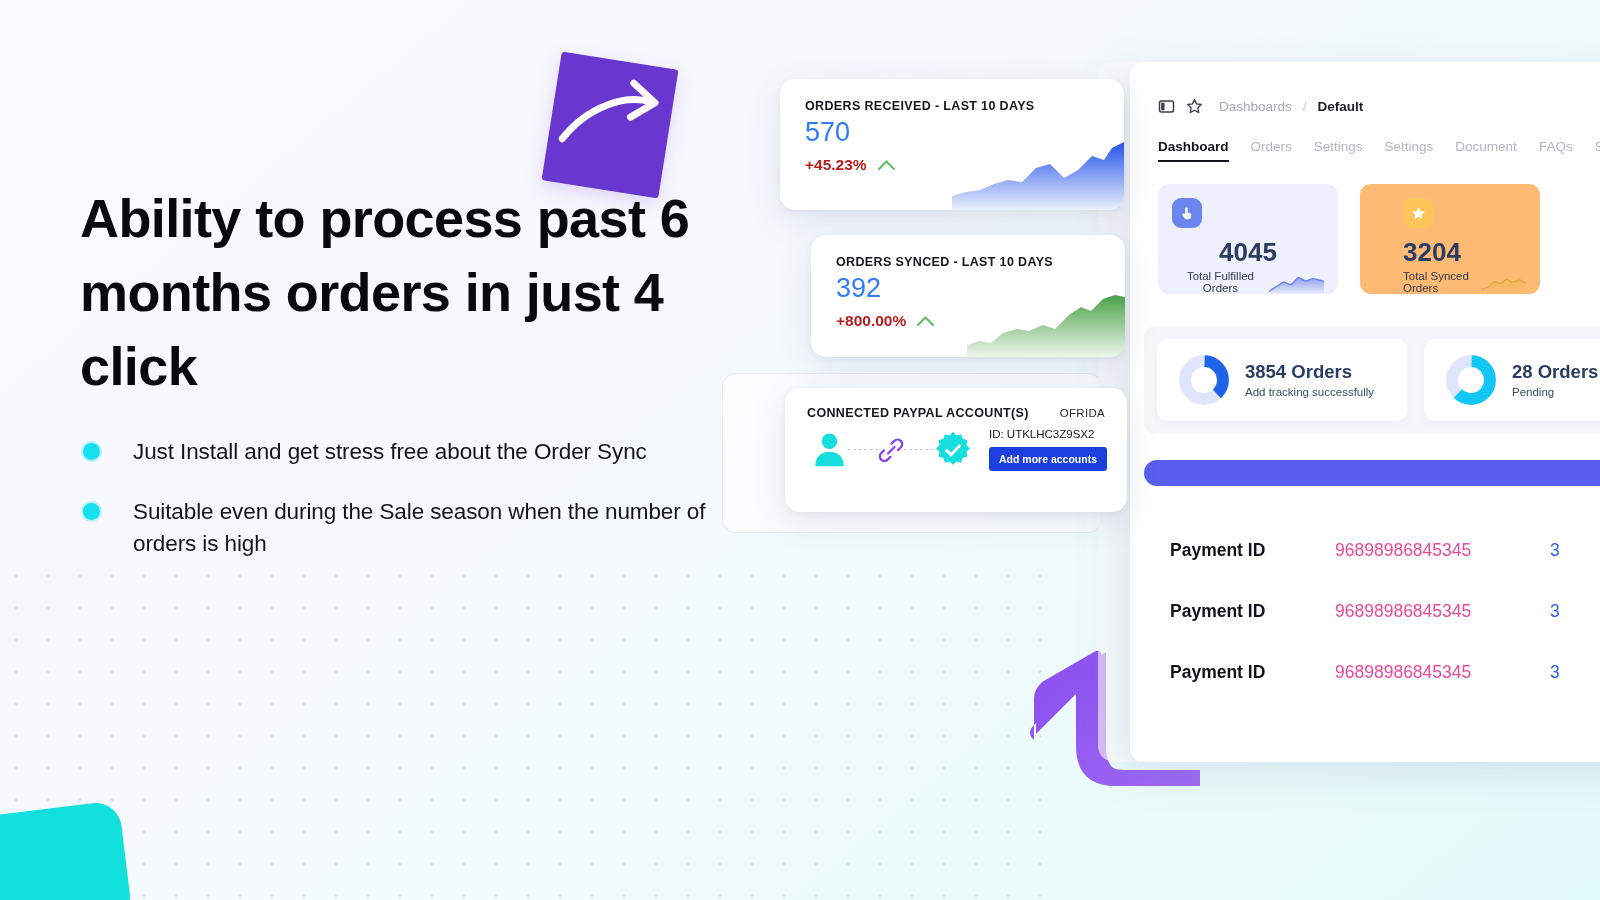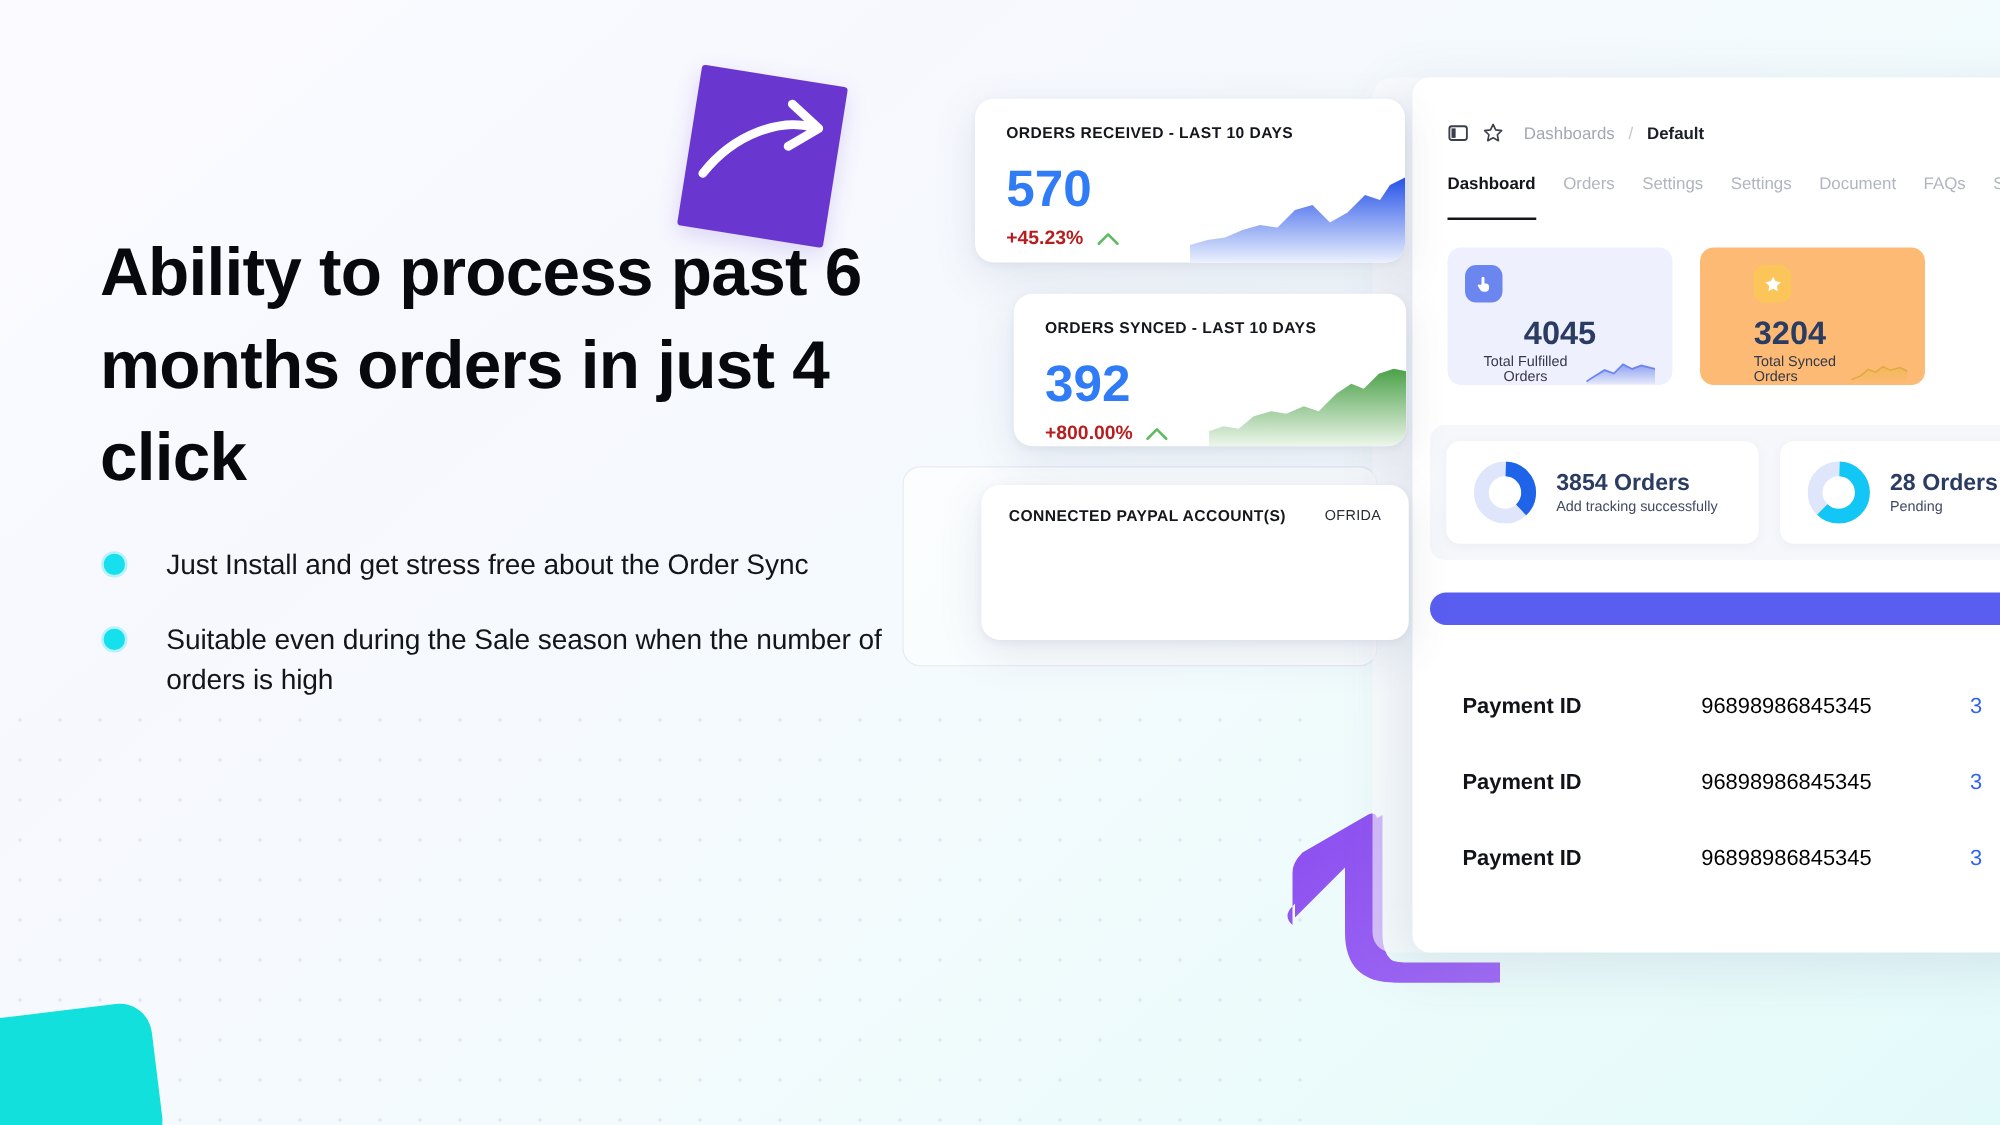--- a/index.html
+++ b/index.html
@@ -74,21 +74,21 @@
     overflow:hidden;
   }
   .dash-top{ padding:36px 0 0 28px; }
   .crumb{ display:flex; align-items:center; gap:11px; font-size:13.5px; }
   .crumb .ic{ color:#3b3f4a; display:flex; }
   .crumb .c-muted{ color:#a3a7b3; margin-left:5px; }
   .crumb .c-sep{ color:#c5c8d2; }
   .crumb .c-cur{ color:#1d2028; font-weight:700; }
 
   .tabs{ display:flex; gap:22px; margin-top:24px; font-size:13.5px; }
-  .tab{ color:#b1b5c0; padding-bottom:20px; white-space:nowrap;text-align:center; }
+  .tab{ color:#b1b5c0; padding-bottom:6px; white-space:nowrap;text-align:center; }
   .tab.active{ color:#14161c; font-weight:700; border-bottom:2px solid #14161c; }
 
   .tiles{ display:flex; gap:22px; padding:22px 0 0 28px; }
   .tile{ width:180px; height:110px; border-radius:11px; padding:14px 14px 0 14px; position:relative; }
   .tile.blue{ background:#eef1fd;text-align:center; }
   .tile.amber{ background:#fdba74;padding-left:43px; }
   .tile-ic{ width:30px; height:30px; border-radius:9px; display:flex; align-items:center; justify-content:center; }
   .tile.blue .tile-ic{ background:#6b86ef; }
   .tile.amber .tile-ic{ background:#fbc55a; }
   .tile-num{ font-size:26px; font-weight:700; color:#2b3c63; margin-top:11px; line-height:1; }
@@ -110,35 +110,35 @@
   .progress{
     margin:26px 0 0 14px; height:26px; width:540px;
     background:#5a5ef0; border-radius:13px;
     display:flex; align-items:center; justify-content:flex-end;
     padding-right:14px; color:#fff; font-size:11.5px; font-weight:700;
   }
 
   .ptable{ margin:34px 0 0 40px; }
   .prow{ display:flex; align-items:center; height:61px; font-size:17.5px; }
   .pk{ width:165px; font-weight:700; color:#111319; }
-  .pv{ width:215px; color:#000000;margin-left:26px; }
+  .pv{ width:215px; color:#ec4899; }
   .pn{ color:#2f62f2; font-weight:400; }
 
   
   .fcard{
     position:absolute; background:#fff; border-radius:15px;
     box-shadow:0 10px 34px rgba(77,84,130,.13), 0 2px 6px rgba(77,84,130,.07);
     overflow:hidden;
   }
   #card-received{ left:780px; top:79px; width:344px; height:131px; }
   #card-synced  { left:811px; top:235px; width:314px; height:122px; }
   #card-paypal  { left:785px; top:388px; width:342px; height:124px; }
 
   .fc-title{ font-size:12.5px; font-weight:700; letter-spacing:.35px; color:#14161c; }
-  .fc-big{ font-size:41px; font-weight:700; color:#2f7cf6; margin-top:18px; line-height:1; }
+  .fc-big{ font-size:27px; font-weight:400; color:#2f7cf6; margin-top:6px; line-height:1; }
   .fc-pct{ font-size:15.5px; font-weight:700; color:#b91c1c; display:flex; align-items:center; gap:10px; margin-top:10px; }
   .fc-pad{ padding:20px 0 0 25px; position:relative; z-index:2; }
   .spark{ position:absolute; right:0; bottom:0; z-index:1; }
 
   .pp-head{ display:flex; justify-content:space-between; align-items:center; padding:18px 22px 0 22px; }
   .pp-brand{ font-size:11.5px; color:#2a2d36; letter-spacing:.3px; }
   .pp-body{ display:flex; align-items:center; padding:8px 20px 0 26px; gap:0; }
   .pp-right{ margin-left:auto; text-align:left; }
   .pp-id{ font-size:11.5px; color:#15171d; }
   .pp-btn{
@@ -354,13 +354,34 @@
         </svg>
     </div>
   </div>
 </div>
 
 <div class="fcard" id="card-paypal">
   <div class="pp-head">
     <div class="fc-title">CONNECTED PAYPAL ACCOUNT(S)</div>
     <div class="pp-brand">OFRIDA</div>
   </div>
+  <div class="pp-body">
+    <svg width="37" height="37" viewBox="0 0 40 40">
+      <circle cx="20" cy="11" r="8.4" fill="#16dede"></circle>
+      <path d="M4.6,38 C4.6,27.5 11.4,22.4 20,22.4 C28.6,22.4 35.4,27.5 35.4,38 Z" fill="#16dede"></path>
+    </svg>
+    <span class="dashline"></span>
+    <svg width="26" height="26" viewBox="0 0 26 26">
+      <path d="M10,16.5 L16.5,10" stroke="#8a3ff0" stroke-width="2.3" stroke-linecap="round"></path>
+      <path d="M13.6,6.6 L16.4,3.8 A4.6,4.6 0 0 1 22.9,10.3 L20.1,13.1" fill="none" stroke="#8a3ff0" stroke-width="2.3" stroke-linecap="round"></path>
+      <path d="M12.4,19.9 L9.6,22.7 A4.6,4.6 0 0 1 3.1,16.2 L5.9,13.4" fill="none" stroke="#8a3ff0" stroke-width="2.3" stroke-linecap="round"></path>
+    </svg>
+    <span class="dashline"></span>
+    <svg width="38" height="38" viewBox="0 0 44 44">
+      <path d="M22,1 l3.9,4.1 5.5-1.4 1.8,5.4 5.5,1.6 -1.2,5.6 4.2,3.9 -4.2,3.9 1.2,5.6 -5.5,1.6 -1.8,5.4 -5.5,-1.4 -3.9,4.1 -3.9,-4.1 -5.5,1.4 -1.8,-5.4 -5.5,-1.6 1.2,-5.6 -4.2,-3.9 4.2,-3.9 -1.2,-5.6 5.5,-1.6 1.8,-5.4 5.5,1.4z" fill="#16dede"></path>
+      <path d="M14.5,22.5 L19.8,27.6 L29.8,17.2" fill="none" stroke="#fff" stroke-width="3.4" stroke-linecap="round" stroke-linejoin="round"></path>
+    </svg>
+    <div class="pp-right">
+      <div class="pp-id">ID: UTKLHC3Z9SX2</div>
+      <button class="pp-btn">Add more accounts</button>
+    </div>
+  </div>
 </div>
 
 </body></html>

